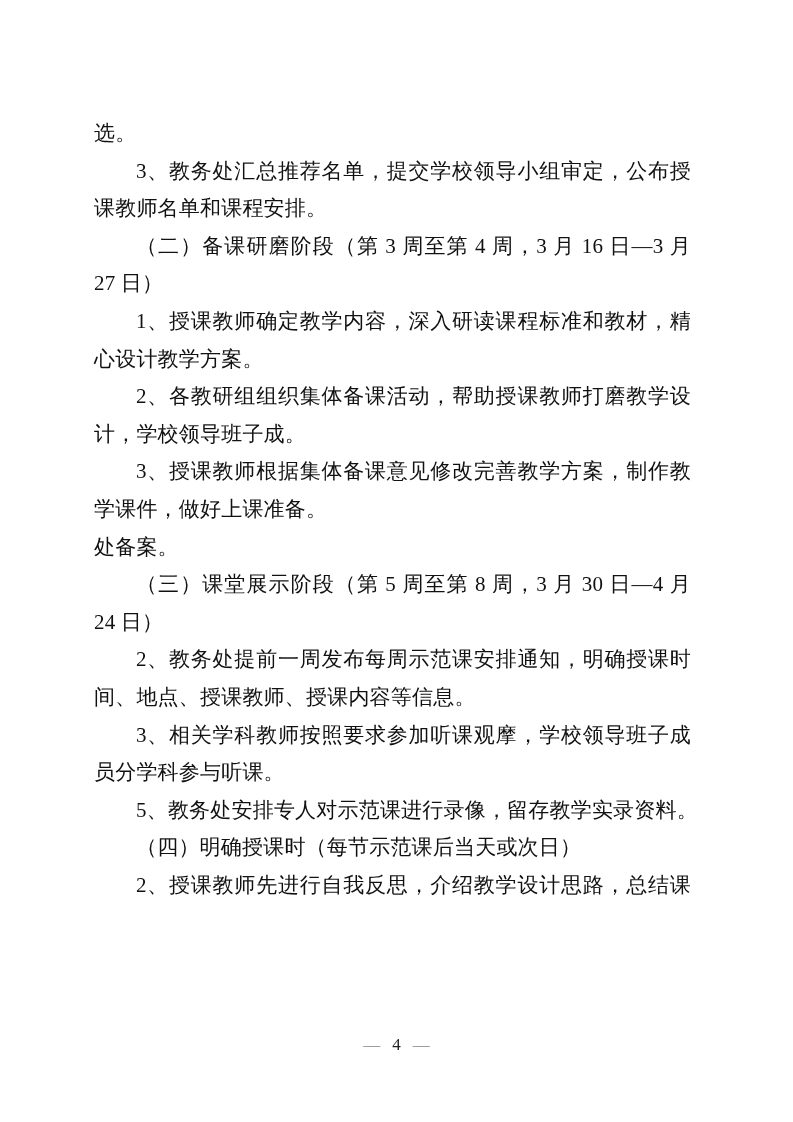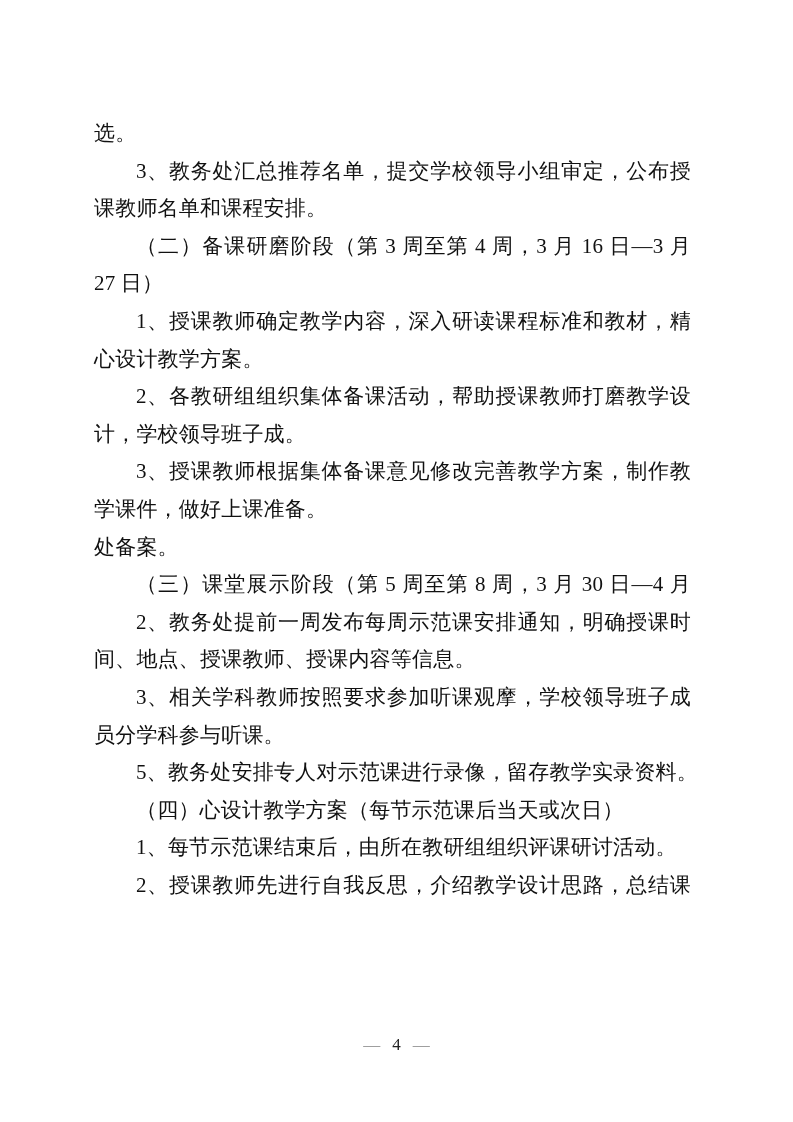--- a/index.html
+++ b/index.html
@@ -57,26 +57,26 @@
     <div class="ln ind b j">（二）备课研磨阶段（第 3 周至第 4 周，3 月 16 日—3 月</div>
     <div class="ln b">27 日）</div>
     <div class="ln ind j">1、授课教师确定教学内容，深入研读课程标准和教材，精</div>
     <div class="ln">心设计教学方案。</div>
     <div class="ln ind j">2、各教研组组织集体备课活动，帮助授课教师打磨教学设</div>
     <div class="ln">计，学校领导班子成。</div>
     <div class="ln ind j">3、授课教师根据集体备课意见修改完善教学方案，制作教</div>
     <div class="ln">学课件，做好上课准备。</div>
     <div class="ln">处备案。</div>
     <div class="ln ind b j">（三）课堂展示阶段（第 5 周至第 8 周，3 月 30 日—4 月</div>
+    <div class="ln b">24 日）</div>
     <div class="ln ind j">2、教务处提前一周发布每周示范课安排通知，明确授课时</div>
     <div class="ln">间、地点、授课教师、授课内容等信息。</div>
     <div class="ln ind j">3、相关学科教师按照要求参加听课观摩，学校领导班子成</div>
     <div class="ln">员分学科参与听课。</div>
     <div class="ln ind">5、教务处安排专人对示范课进行录像，留存教学实录资料。</div>
-    <div class="ln ind b">（四）心设计教学方案（每节示范课后当天或次日）</div>
-    <div class="ln ind">1、每节示范课结束后，由所在教研组组织评课研讨活动。</div>
+    <div class="ln ind b">（四）明确授课时（每节示范课后当天或次日）</div>
     <div class="ln ind j">2、授课教师先进行自我反思，介绍教学设计思路，总结课</div>
   </div>
 
   <div class="footer">
     <span class="dash">—</span><span class="pagenum">4</span><span class="dash">—</span>
   </div>
 </div>
 
 </body></html>

